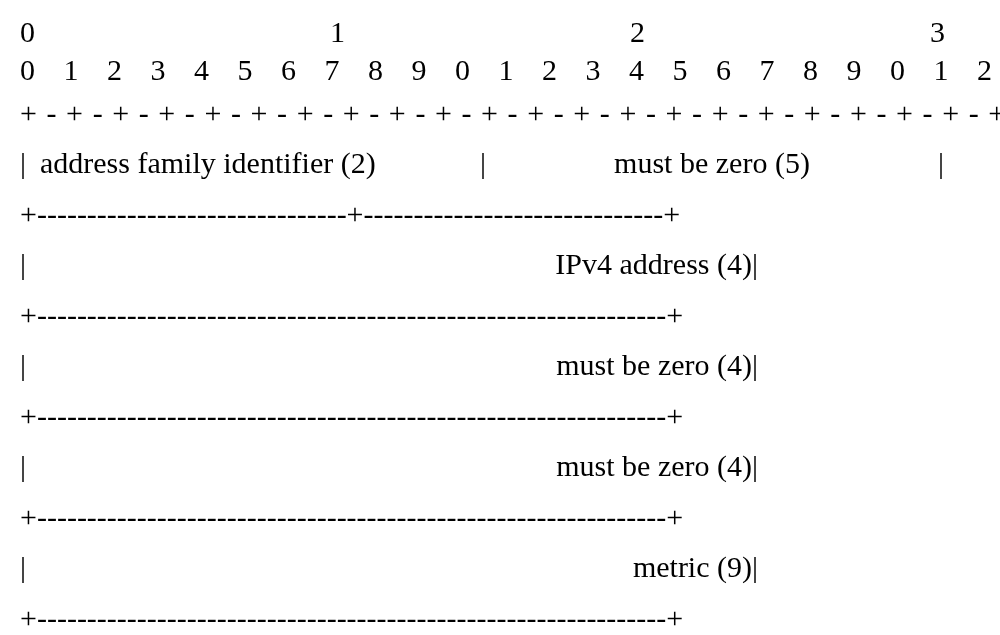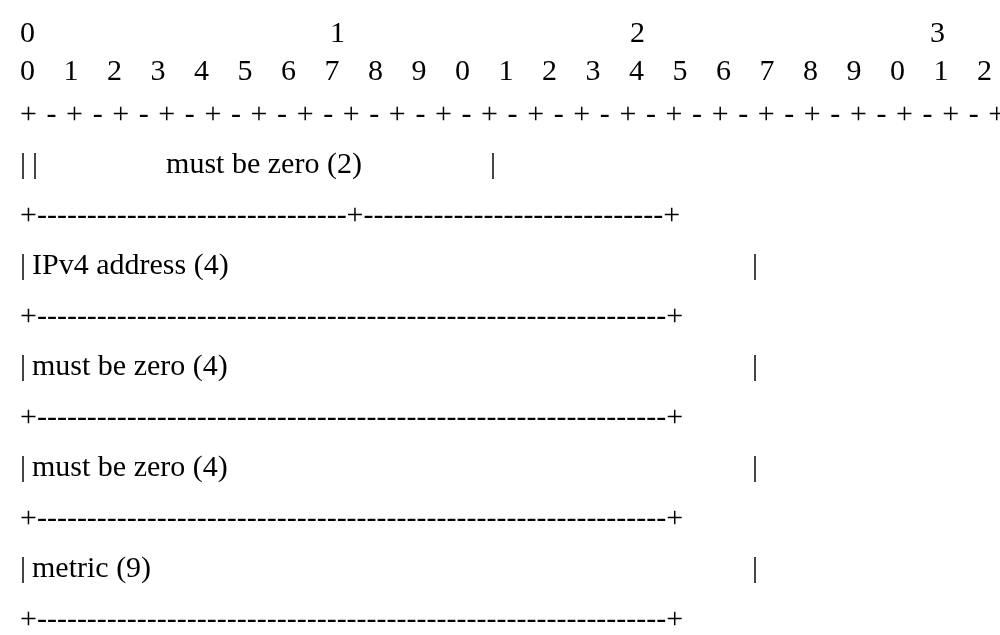--- a/index.html
+++ b/index.html
@@ -47,41 +47,42 @@
   .cell {
     text-align: center;
     white-space: nowrap;
   }
   .dash-line {
     white-space: pre;
     letter-spacing: 0;
     line-height: 1.3;
   }
   .half { width: 440px; }
-  .full-text { width: 720px; text-align:left; }
+  .full-text { width: 720px; text-align:right; }
   .full-pipe-end { width: 170px; text-align: right;}
 </style>
 </head>
 <body>
 
 <div class="ruler-major">
   <span style="width:25px">0</span>
   <span style="width:300px;text-align:right">1</span>
   <span style="width:300px;text-align:right">2</span>
   <span style="width:300px;text-align:right">3</span>
 </div>
 
 <div class="ruler-minor">0 1 2 3 4 5 6 7 8 9 0 1 2 3 4 5 6 7 8 9 0 1 2 3 4 5 6 7 8 9 0 1</div>
 
 <div class="border-top">+-+-+-+-+-+-+-+-+-+-+-+-+-+-+-+-+-+-+-+-+-+-+-+-+-+-+-+-+-+</div>
 
 <div class="row">
   <span class="pipe">|</span>
+  <span class="cell half" style="text-align:left;padding-left:8px">address family identifier (2)</span>
   <span class="pipe">|</span>
-  <span class="cell half">must be zero (2)</span>
+  <span class="cell half">must be zero (5)</span>
   <span class="pipe-end">|</span>
 </div>
 <div class="dash-line">+-------------------------------+------------------------------+</div>
 
 <div class="row">
   <span class="pipe">|</span>
   <span class="cell full-text">IPv4 address (4)</span>
   <span class="pipe full-pipe-end">|</span>
 </div>
 <div class="dash-line">+---------------------------------------------------------------+</div>

